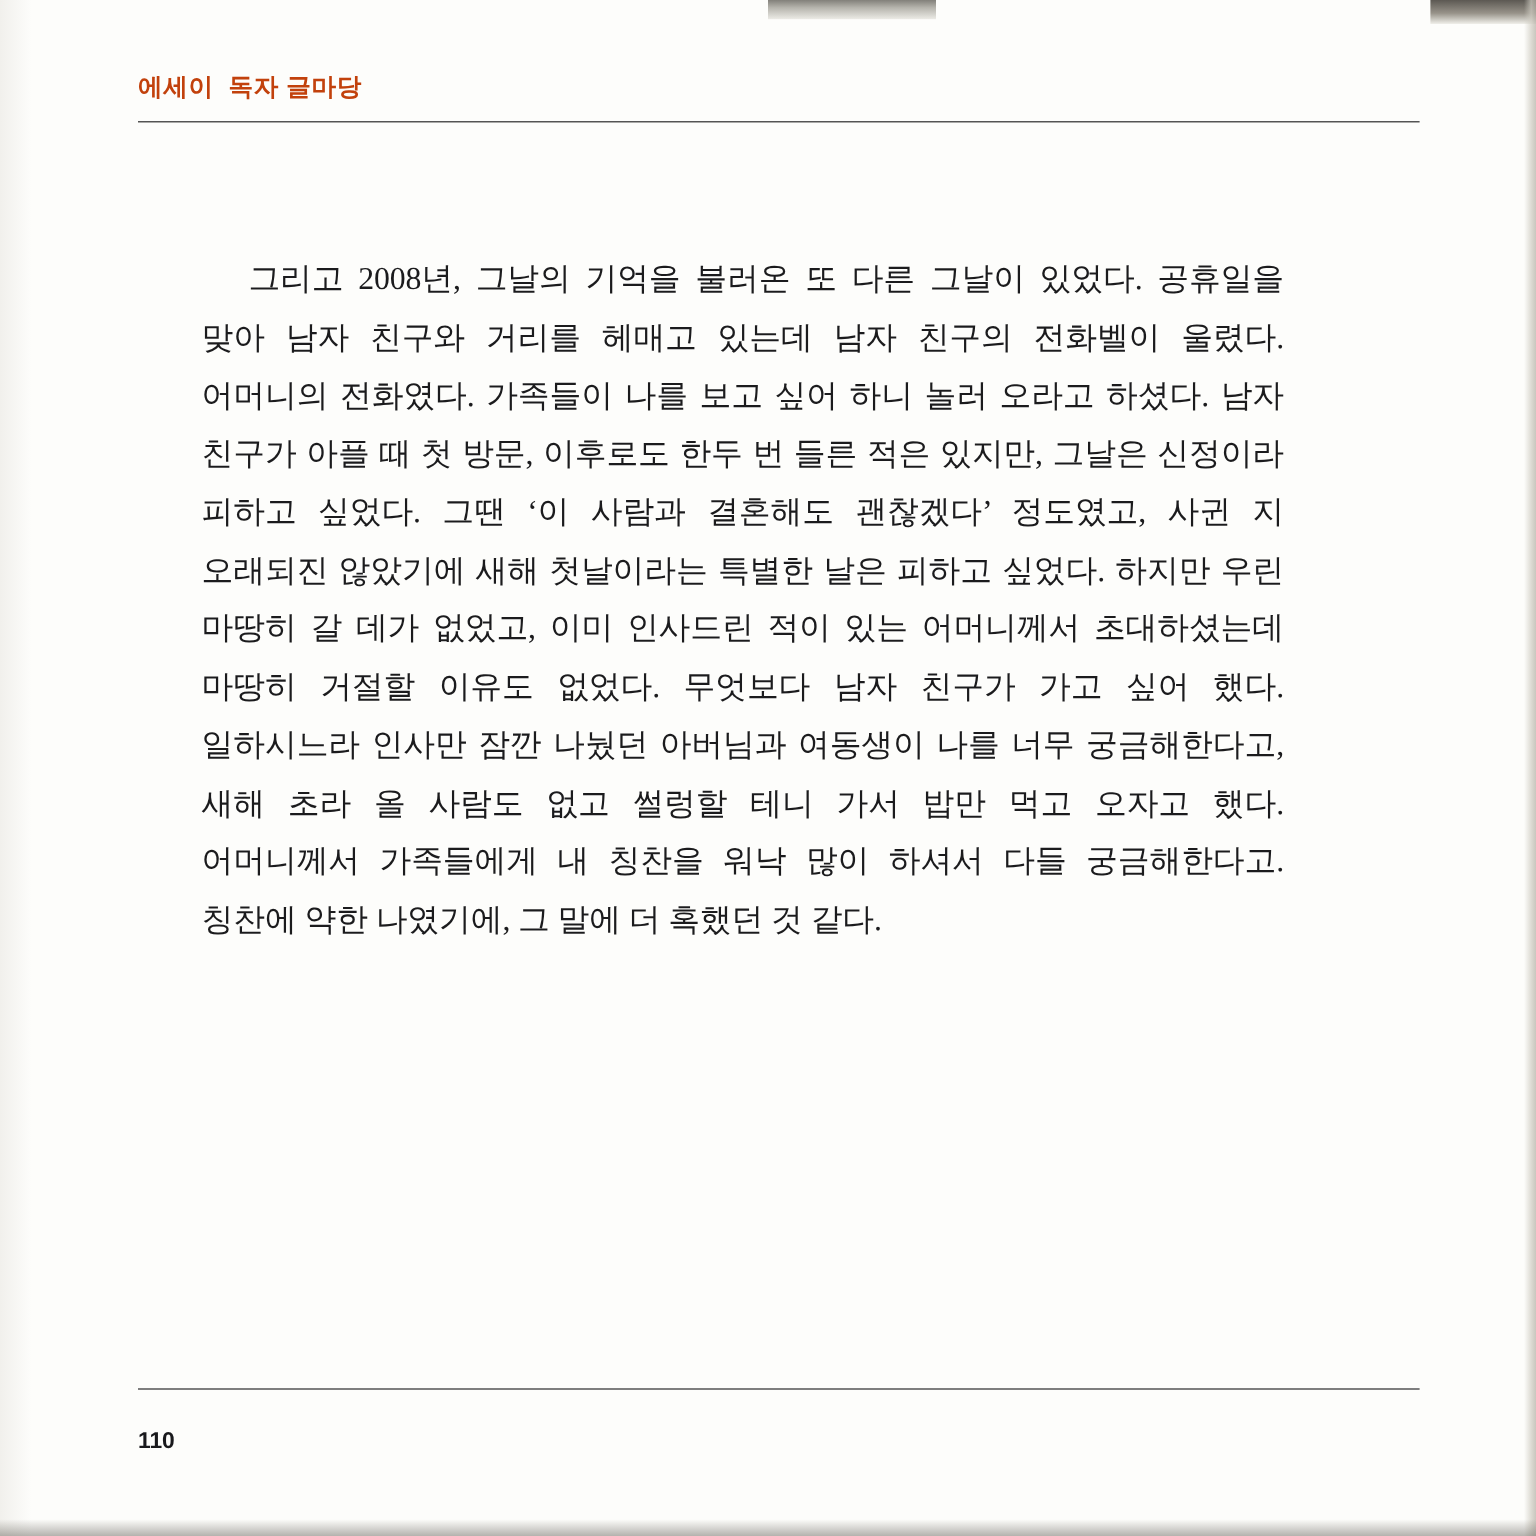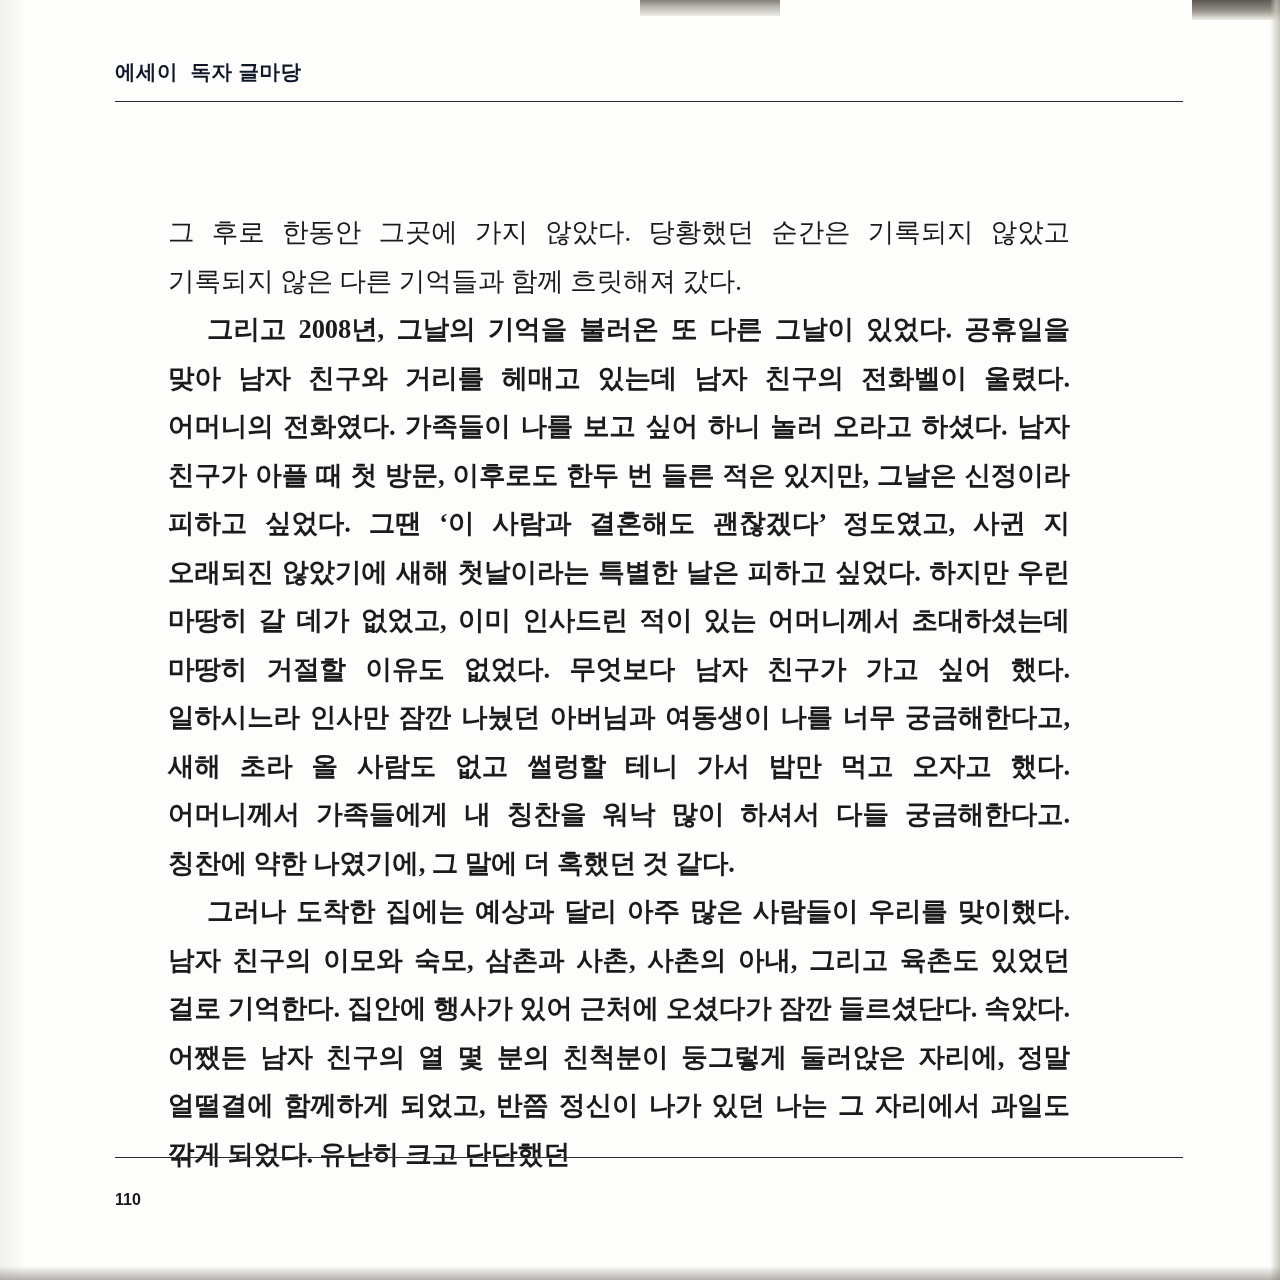--- a/index.html
+++ b/index.html
@@ -69,21 +69,21 @@
 
   
   .running-head {
     position: absolute;
     top: 58px;
     left: 115px;
     font-family: "Liberation Sans", "DejaVu Sans", sans-serif;
     font-size: 20.5px;
     font-weight: 700;
     letter-spacing: 0.5px;
-    color: #0f172a;
+    color: #c2410c;
     white-space: pre;
   }
   .rule-top {
     position: absolute;
     top: 101px;
     left: 115px;
     width: 1068px;
     height: 1px;
     background: #2b2b2b;
   }
@@ -123,42 +123,40 @@
   .para.last-open {
     text-align: justify;
   }
 
   
   .folio {
     position: absolute;
     top: 1191px;
     left: 115px;
     font-family: "Liberation Sans", "DejaVu Sans", sans-serif;
-    font-size: 16px;
+    font-size: 19px;
     font-weight: 700;
     color: #19191c;
   }
 </style>
 </head>
 <body>
 
 <div class="page">
 
   <div class="scan-left-edge"></div>
   <div class="scan-top-shadow"></div>
   <div class="scan-top-right-shadow"></div>
   <div class="scan-right-edge"></div>
   <div class="scan-bottom-shadow"></div>
 
   <div class="running-head">에세이  독자 글마당</div>
 
   <div class="rule-top"></div>
 
   <div class="body-col">
-    <p class="para">그 후로 한동안 그곳에 가지 않았다. 당황했던 순간은 기록되지 않았고 기록되지 않은 다른 기억들과 함께 흐릿해져 갔다.</p>
     <p class="para indent">그리고 2008년, 그날의 기억을 불러온 또 다른 그날이 있었다. 공휴일을 맞아 남자 친구와 거리를 헤매고 있는데 남자 친구의 전화벨이 울렸다. 어머니의 전화였다. 가족들이 나를 보고 싶어 하니 놀러 오라고 하셨다. 남자 친구가 아플 때 첫 방문, 이후로도 한두 번 들른 적은 있지만, 그날은 신정이라 피하고 싶었다. 그땐 ‘이 사람과 결혼해도 괜찮겠다’ 정도였고, 사귄 지 오래되진 않았기에 새해 첫날이라는 특별한 날은 피하고 싶었다. 하지만 우린 마땅히 갈 데가 없었고, 이미 인사드린 적이 있는 어머니께서 초대하셨는데 마땅히 거절할 이유도 없었다. 무엇보다 남자 친구가 가고 싶어 했다. 일하시느라 인사만 잠깐 나눴던 아버님과 여동생이 나를 너무 궁금해한다고, 새해 초라 올 사람도 없고 썰렁할 테니 가서 밥만 먹고 오자고 했다. 어머니께서 가족들에게 내 칭찬을 워낙 많이 하셔서 다들 궁금해한다고. 칭찬에 약한 나였기에, 그 말에 더 혹했던 것 같다.</p>
-    <p class="para indent last-open">그러나 도착한 집에는 예상과 달리 아주 많은 사람들이 우리를 맞이했다. 남자 친구의 이모와 숙모, 삼촌과 사촌, 사촌의 아내, 그리고 육촌도 있었던 걸로 기억한다. 집안에 행사가 있어 근처에 오셨다가 잠깐 들르셨단다. 속았다. 어쨌든 남자 친구의 열 몇 분의 친척분이 둥그렇게 둘러앉은 자리에, 정말 얼떨결에 함께하게 되었고, 반쯤 정신이 나가 있던 나는 그 자리에서 과일도 깎게 되었다. 유난히 크고 단단했던</p>
   </div>
 
   <div class="rule-bottom"></div>
 
   <div class="folio">110</div>
 </div>
 
 </body></html>

